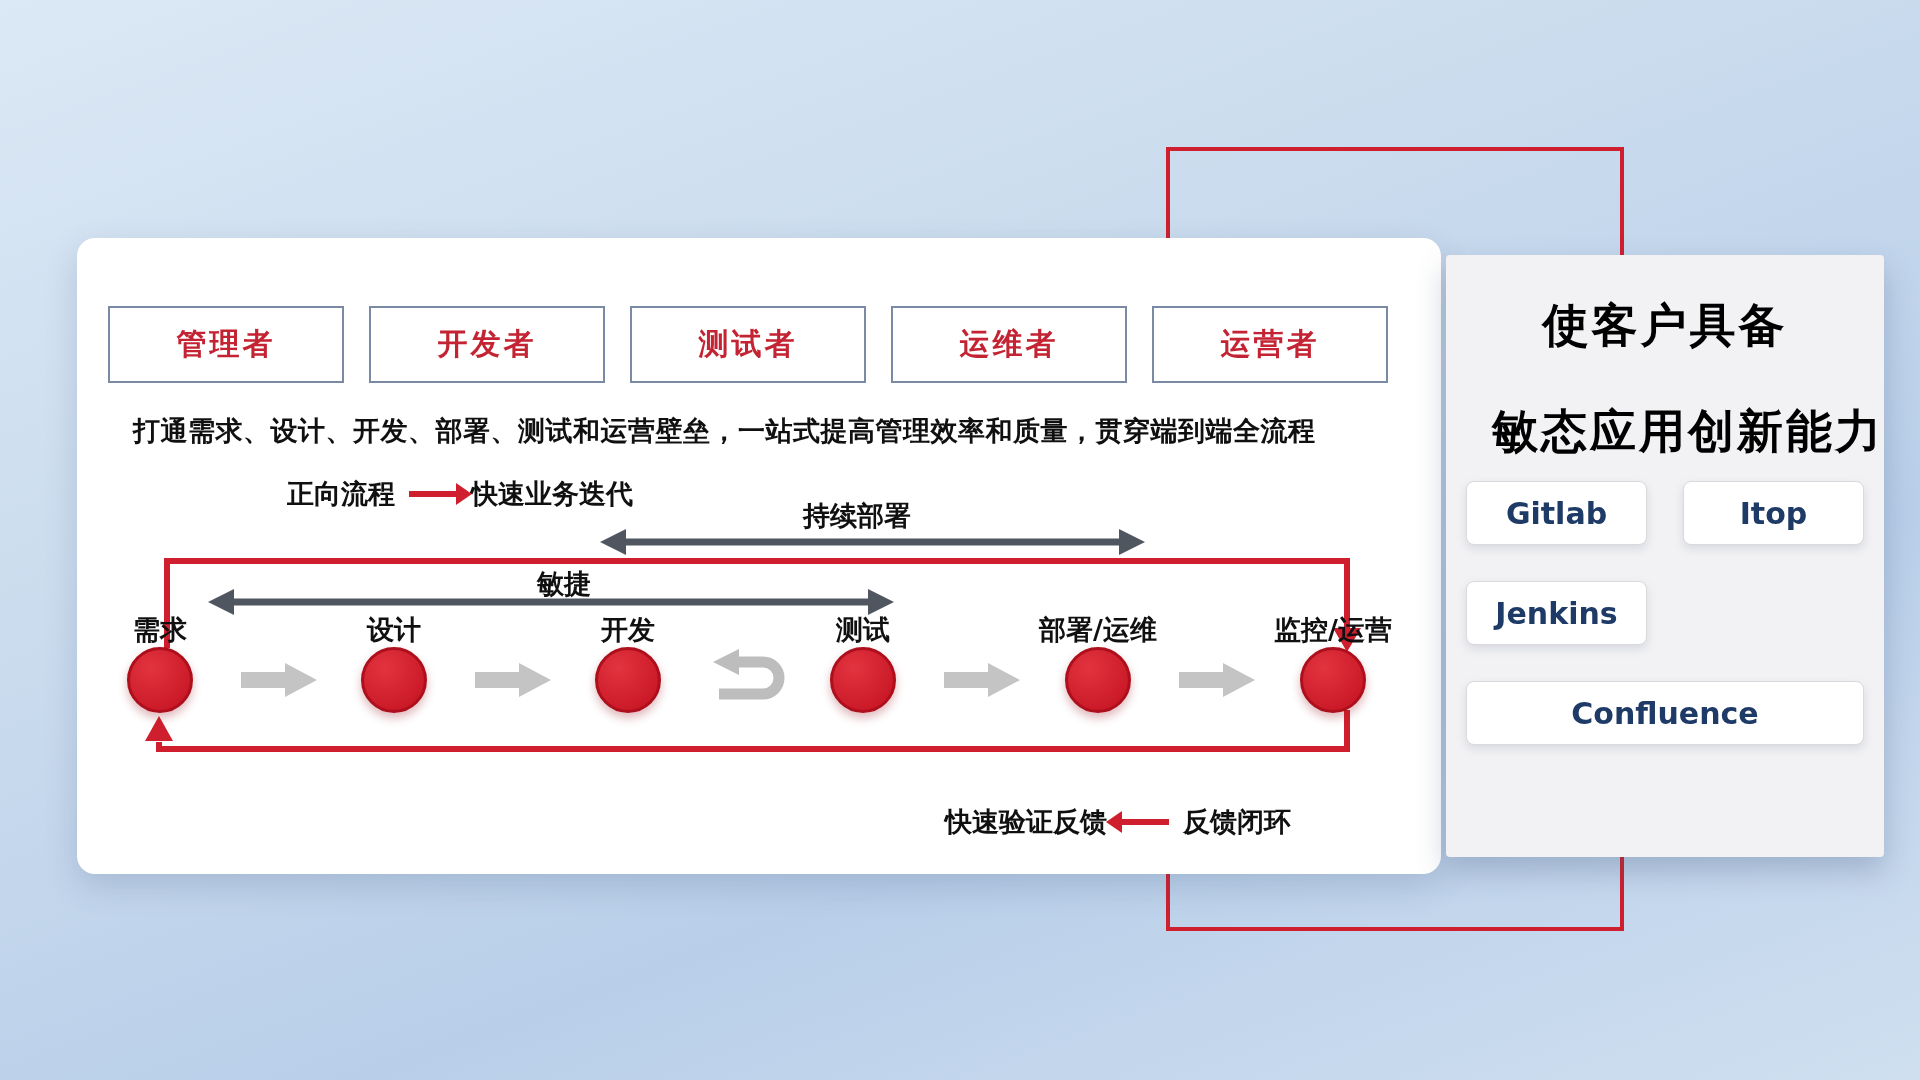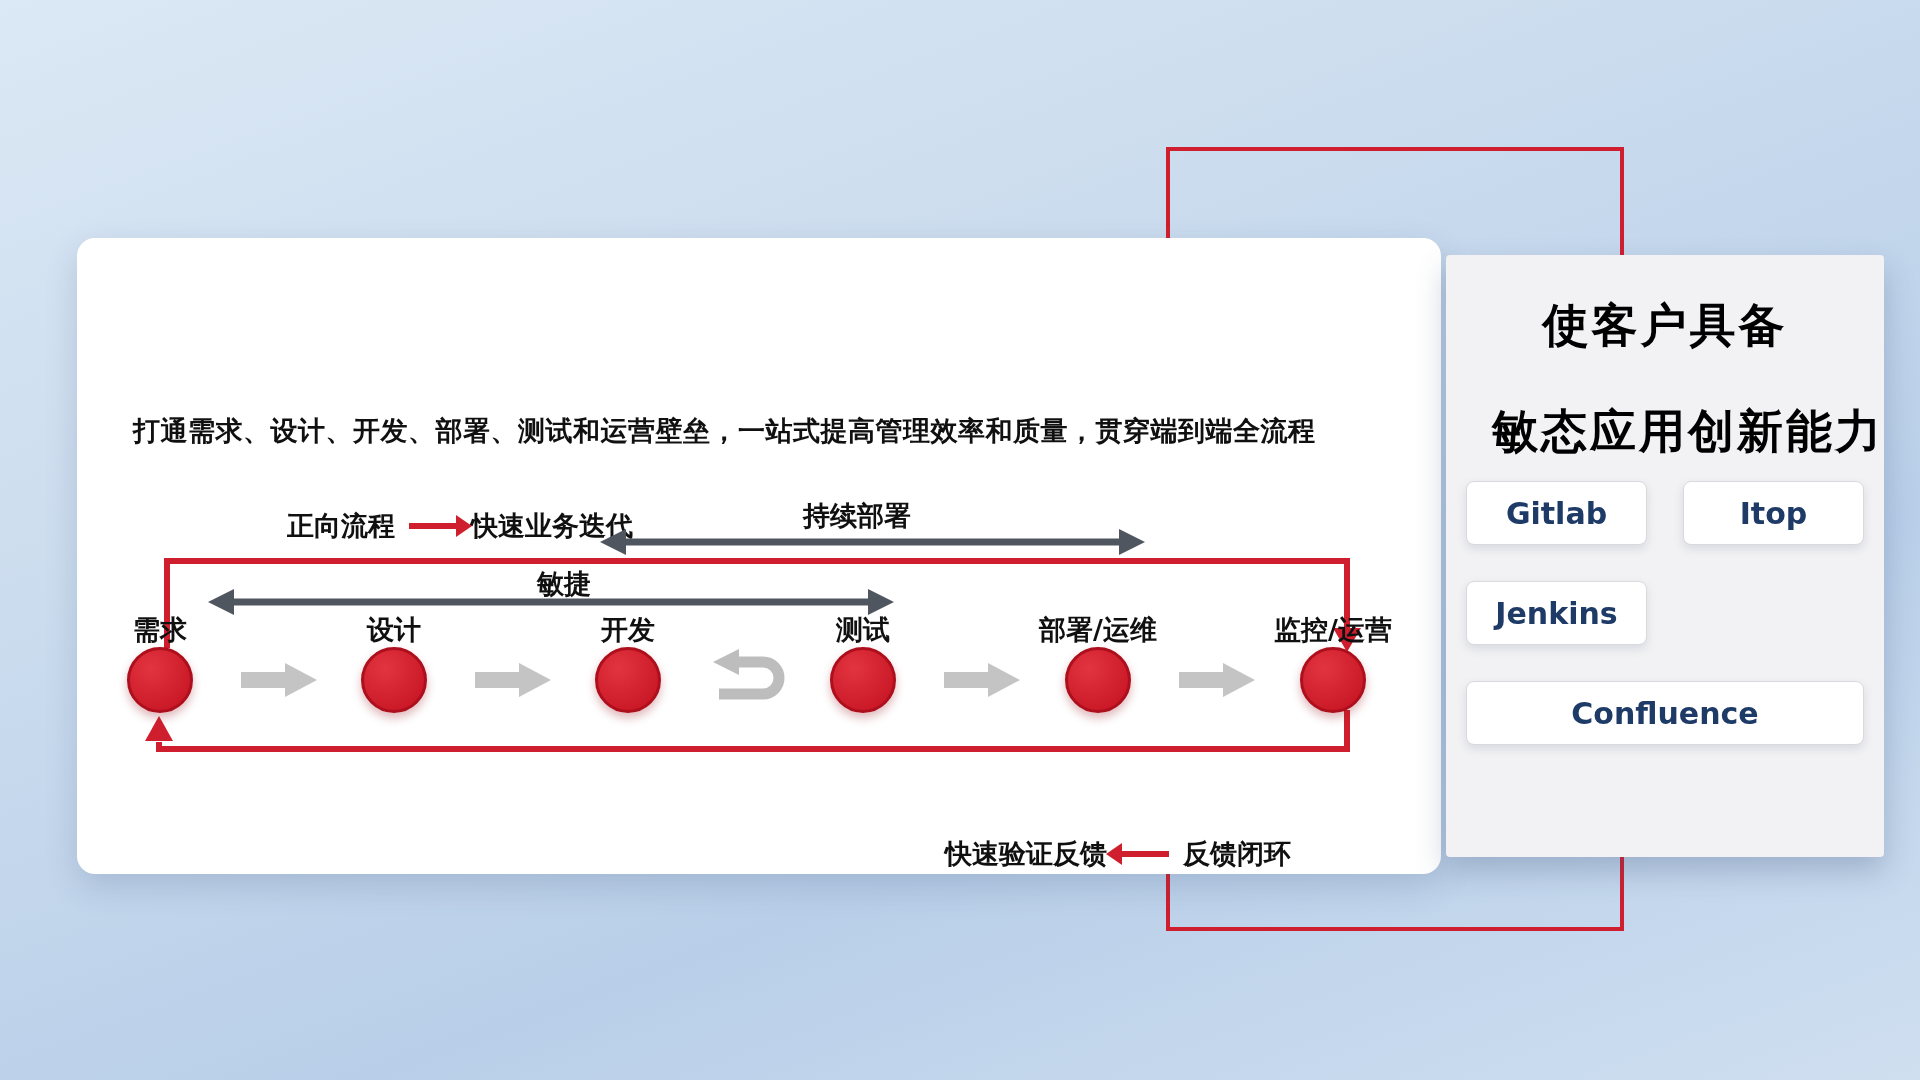--- a/index.html
+++ b/index.html
@@ -21,21 +21,21 @@
   .roles-row { position:absolute; left:31px; top:68px; display:flex; gap:25px; }
   .role-box {
     width:236px; height:77px; border:2px solid #7b8aa4; background:#fff;
     display:flex; align-items:center; justify-content:center;
     color:#c32332; font-size:30px; font-weight:700; letter-spacing:3px;
   }
   .description {
     position:absolute; left:56px; top:175px; font-size:27px; font-weight:700;
     color:#101010; white-space:nowrap; letter-spacing:0.5px;
   }
-  .legend { display:flex; align-items:center; gap:14px; font-size:27px; font-weight:700; color:#101010;margin-top:32px; }
+  .legend { display:flex; align-items:center; gap:14px; font-size:27px; font-weight:700; color:#101010; }
   .legend-forward { position:absolute; left:210px; top:238px; }
   .legend-feedback { position:absolute; left:868px; top:566px; }
   .arrow-r { position:relative; width:48px; height:6px; background:#cf1f2e; display:inline-block; }
   .arrow-r::after {
     content:''; position:absolute; right:-15px; top:-8px;
     border-left:16px solid #cf1f2e; border-top:11px solid transparent; border-bottom:11px solid transparent;
   }
   .arrow-l { position:relative; width:48px; height:6px; background:#cf1f2e; display:inline-block; }
   .arrow-l::before {
     content:''; position:absolute; left:-15px; top:-8px;
@@ -74,20 +74,27 @@
   }
   .tool-box.wide { grid-column:1 / -1; }
 </style>
 </head>
 <body>
 
 <div class="red-frame"></div>
 
 <div class="main-card">
 
+  <div class="roles-row">
+    <div class="role-box">管理者</div>
+    <div class="role-box">开发者</div>
+    <div class="role-box">测试者</div>
+    <div class="role-box">运维者</div>
+    <div class="role-box">运营者</div>
+  </div>
 
   <div class="description">打通需求、设计、开发、部署、测试和运营壁垒，一站式提高管理效率和质量，贯穿端到端全流程</div>
 
   <div class="legend legend-forward">
     <span>正向流程</span>
     <span class="arrow-r"></span>
     <span>快速业务迭代</span>
   </div>
 
   <svg class="flow-svg" viewBox="0 0 1364 636">

